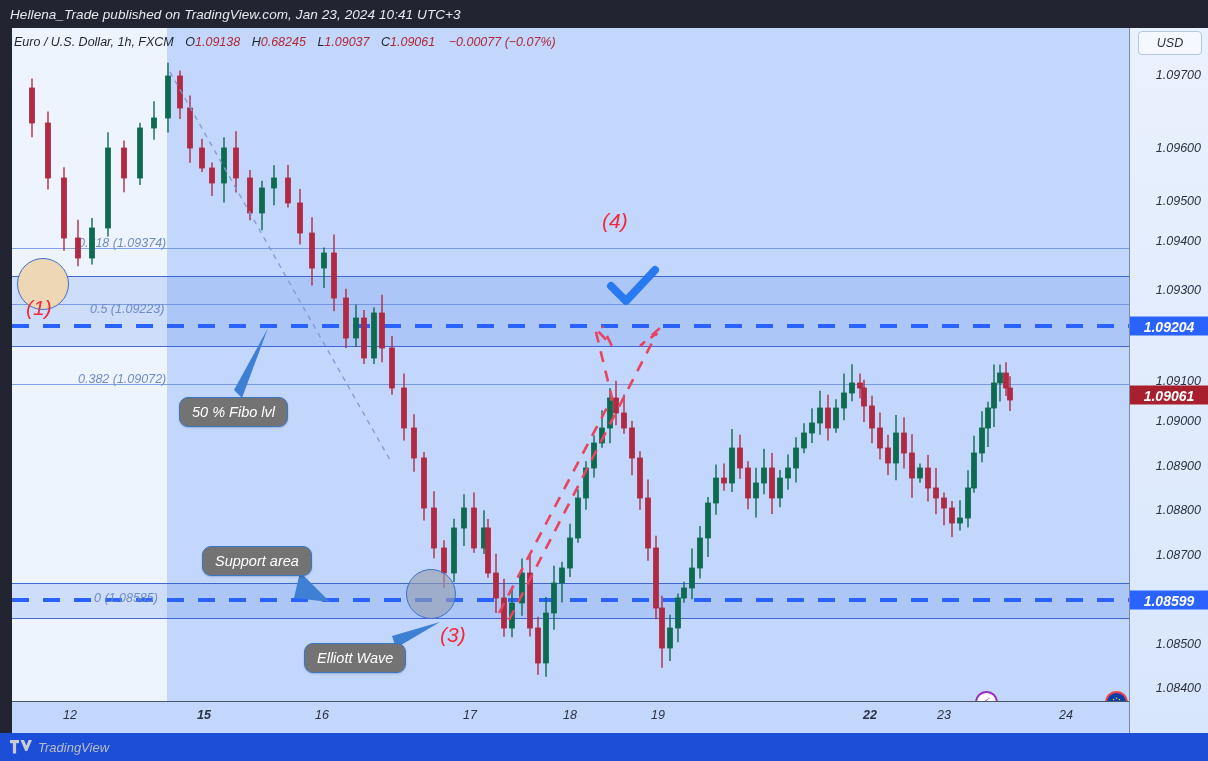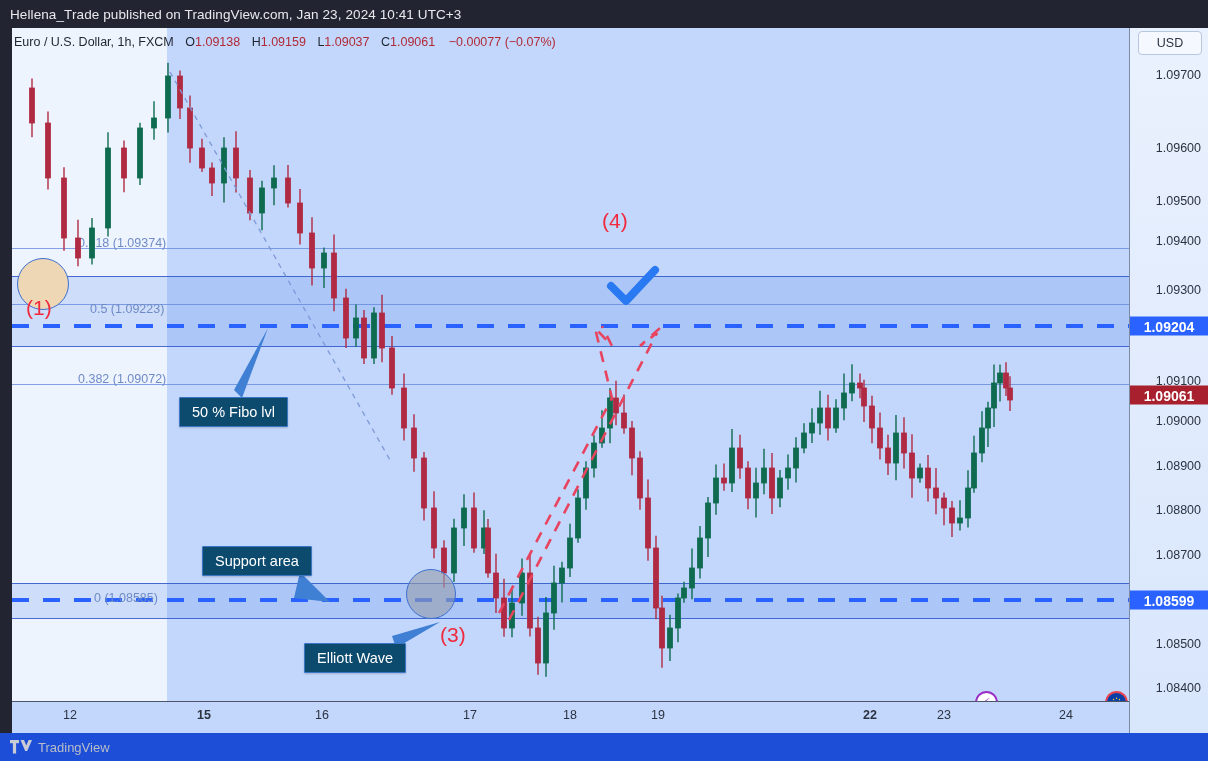--- a/index.html
+++ b/index.html
@@ -1,19 +1,19 @@
 <!DOCTYPE html>
 <html><head>
 <meta charset="utf-8">
 <style>
   html,body{margin:0;padding:0;background:#222531;}
   body{width:1208px;height:761px;overflow:hidden;
        font-family:"Liberation Sans","DejaVu Sans",sans-serif;}
 
-  #root{position:relative;width:1208px;height:761px;background:#222531;}
+  #root{position:relative;width:1208px;height:761px;background:#222531;font-style:italic;}
 
   
   .pubbar{position:absolute;left:0;top:0;width:1208px;height:28px;
           background:#222531;color:#e8e9ed;font-size:13.5px;
           display:flex;align-items:center;padding-left:10px;box-sizing:border-box;
           letter-spacing:.1px;}
 
   
   .chartwrap{position:absolute;left:12px;top:28px;width:1196px;height:705px;overflow:hidden;}
   .pane{position:absolute;left:0;top:0;width:1117px;height:673px;overflow:hidden;
@@ -60,21 +60,21 @@
   .band{position:absolute;left:0;width:1117px;}
   .hline{position:absolute;left:0;width:1117px;height:1px;background:#2a55c8;opacity:.85;}
   .hline.thin{background:#5f86de;opacity:.75;}
   .dashline{position:absolute;left:0;width:1117px;height:4px;
      background:repeating-linear-gradient(90deg,#2962ff 0 17px,rgba(0,0,0,0) 17px 31px);}
 
   
   .fiblab{position:absolute;color:#6f8bc6;font-size:12.5px;white-space:nowrap;}
 
   
-  .callout{position:absolute;background:#0c4a6e;color:#fff;border-radius:1px;
+  .callout{position:absolute;background:#737373;color:#fff;border-radius:9px;
            font-size:14.5px;padding:6px 12px;white-space:nowrap;
            box-shadow:0 1px 2px rgba(0,0,0,.18);z-index:25;
            border:1px solid #3a76c6;}
 
   
   .wave{position:absolute;color:#f02a3c;font-size:21px;z-index:26;white-space:nowrap;}
 
   
   .circ{position:absolute;border-radius:50%;border:1.4px solid #3f6fd0;z-index:18;}
   .circ.beige{background:#edd7b4;}
@@ -407,21 +407,21 @@
               <circle cx="3.6" cy="9.5" r="0.7"></circle>
             <circle cx="2.4" cy="6.5" r="0.7"></circle>
               <circle cx="3.6" cy="3.5" r="0.7"></circle>
           </g>
         </svg>
       </div>
 
       <div class="legend">
         <span class="sym">Euro / U.S. Dollar, 1h, FXCM</span>
         <span class="lab" style="margin-left:8px;">O</span><span class="num">1.09138</span>
-        <span class="lab" style="margin-left:8px;">H</span><span class="num">1.09159</span>
+        <span class="lab" style="margin-left:8px;">H</span><span class="num">0.68245</span>
         <span class="lab" style="margin-left:8px;">L</span><span class="num">1.09037</span>
         <span class="lab" style="margin-left:8px;">C</span><span class="num">1.09061</span>
         <span class="chg" style="margin-left:10px;">−0.00077 (−0.07%)</span>
       </div>
     </div>
 
     <div class="scaleSep"></div>
     <div class="timeSep"></div>
 
     <div class="pricescale">

